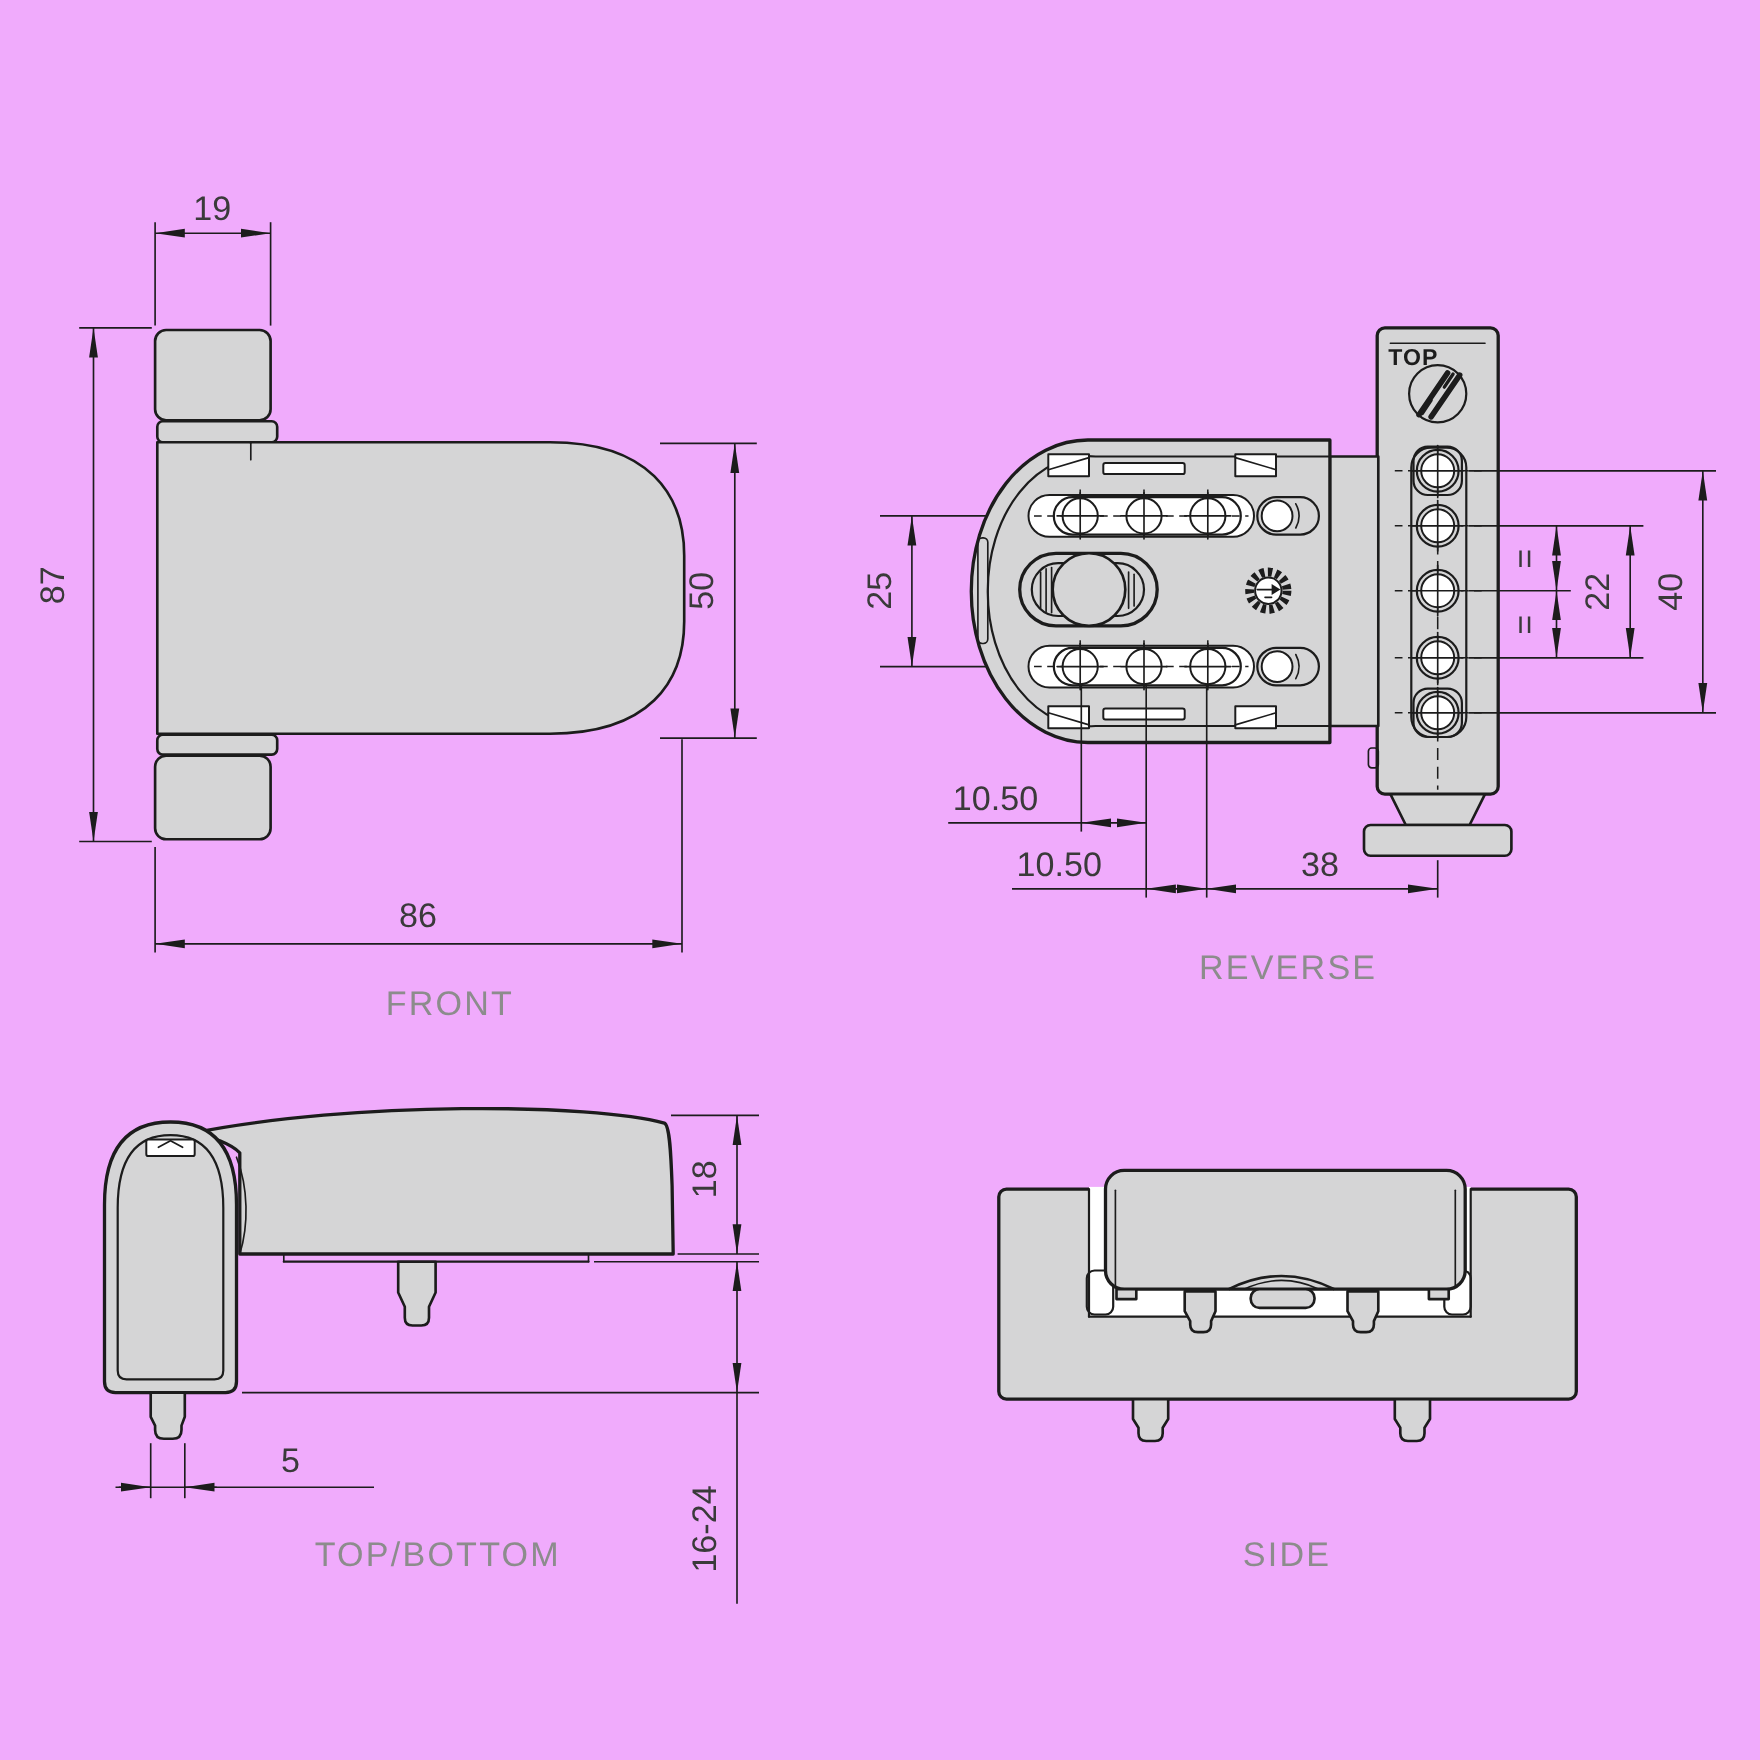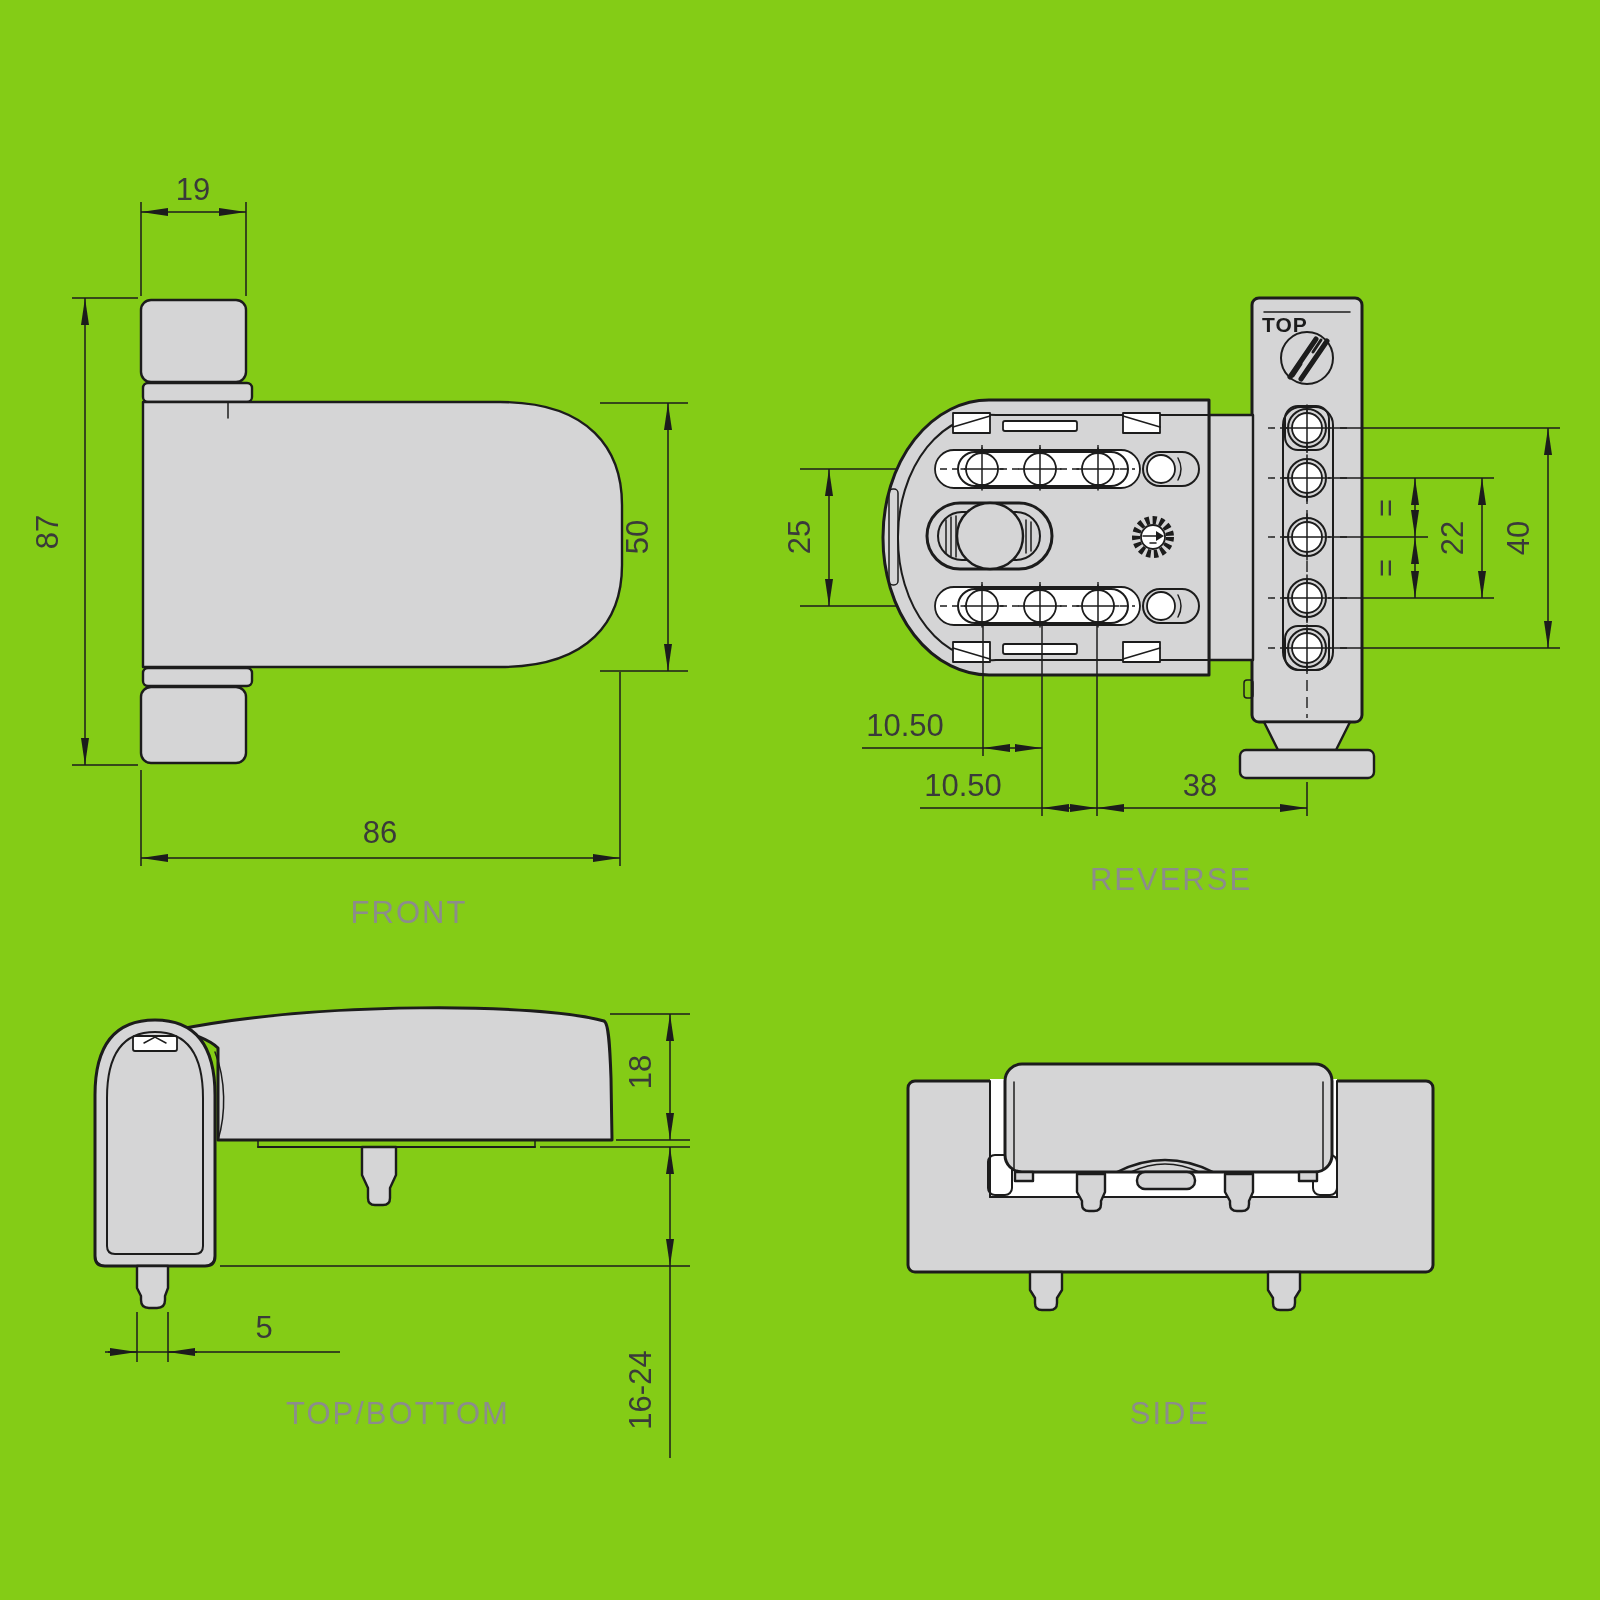--- a/index.html
+++ b/index.html
@@ -3,21 +3,21 @@
 <meta charset="utf-8">
 <style>
   :root{
     --part-fill:#d5d5d6;
     --line:#1c1c1c;
     --dim-text:#3a3a3a;
     --label-text:#8c8c8c;
     --white:#ffffff;
   }
   html,body{margin:0;padding:0;background:#ffffff;}
-  .stage{width:1600px;height:1600px;background:#84cc16;}
+  .stage{width:1600px;height:1600px;background:#f0abfc;}
   svg{display:block;font-family:"Liberation Sans", sans-serif;}
   .part{fill:var(--part-fill);stroke:var(--line);stroke-width:2.4;stroke-linejoin:round;}
   .part-thick{fill:var(--part-fill);stroke:var(--line);stroke-width:3;stroke-linejoin:round;}
   .part-nofill{fill:none;stroke:var(--line);stroke-width:2.4;stroke-linejoin:round;}
   .white{fill:var(--white);stroke:var(--line);stroke-width:1.8;stroke-linejoin:round;}
   .ln{fill:none;stroke:var(--line);stroke-width:2;stroke-linecap:round;}
   .ln-thin{fill:none;stroke:var(--line);stroke-width:1.5;stroke-linecap:round;}
   .dash{fill:none;stroke:var(--line);stroke-width:1.4;stroke-dasharray:11 6;}
   .dash-s{fill:none;stroke:var(--line);stroke-width:1.4;stroke-dasharray:7 5;}
   .dim{fill:none;stroke:var(--line);stroke-width:1.5;}

